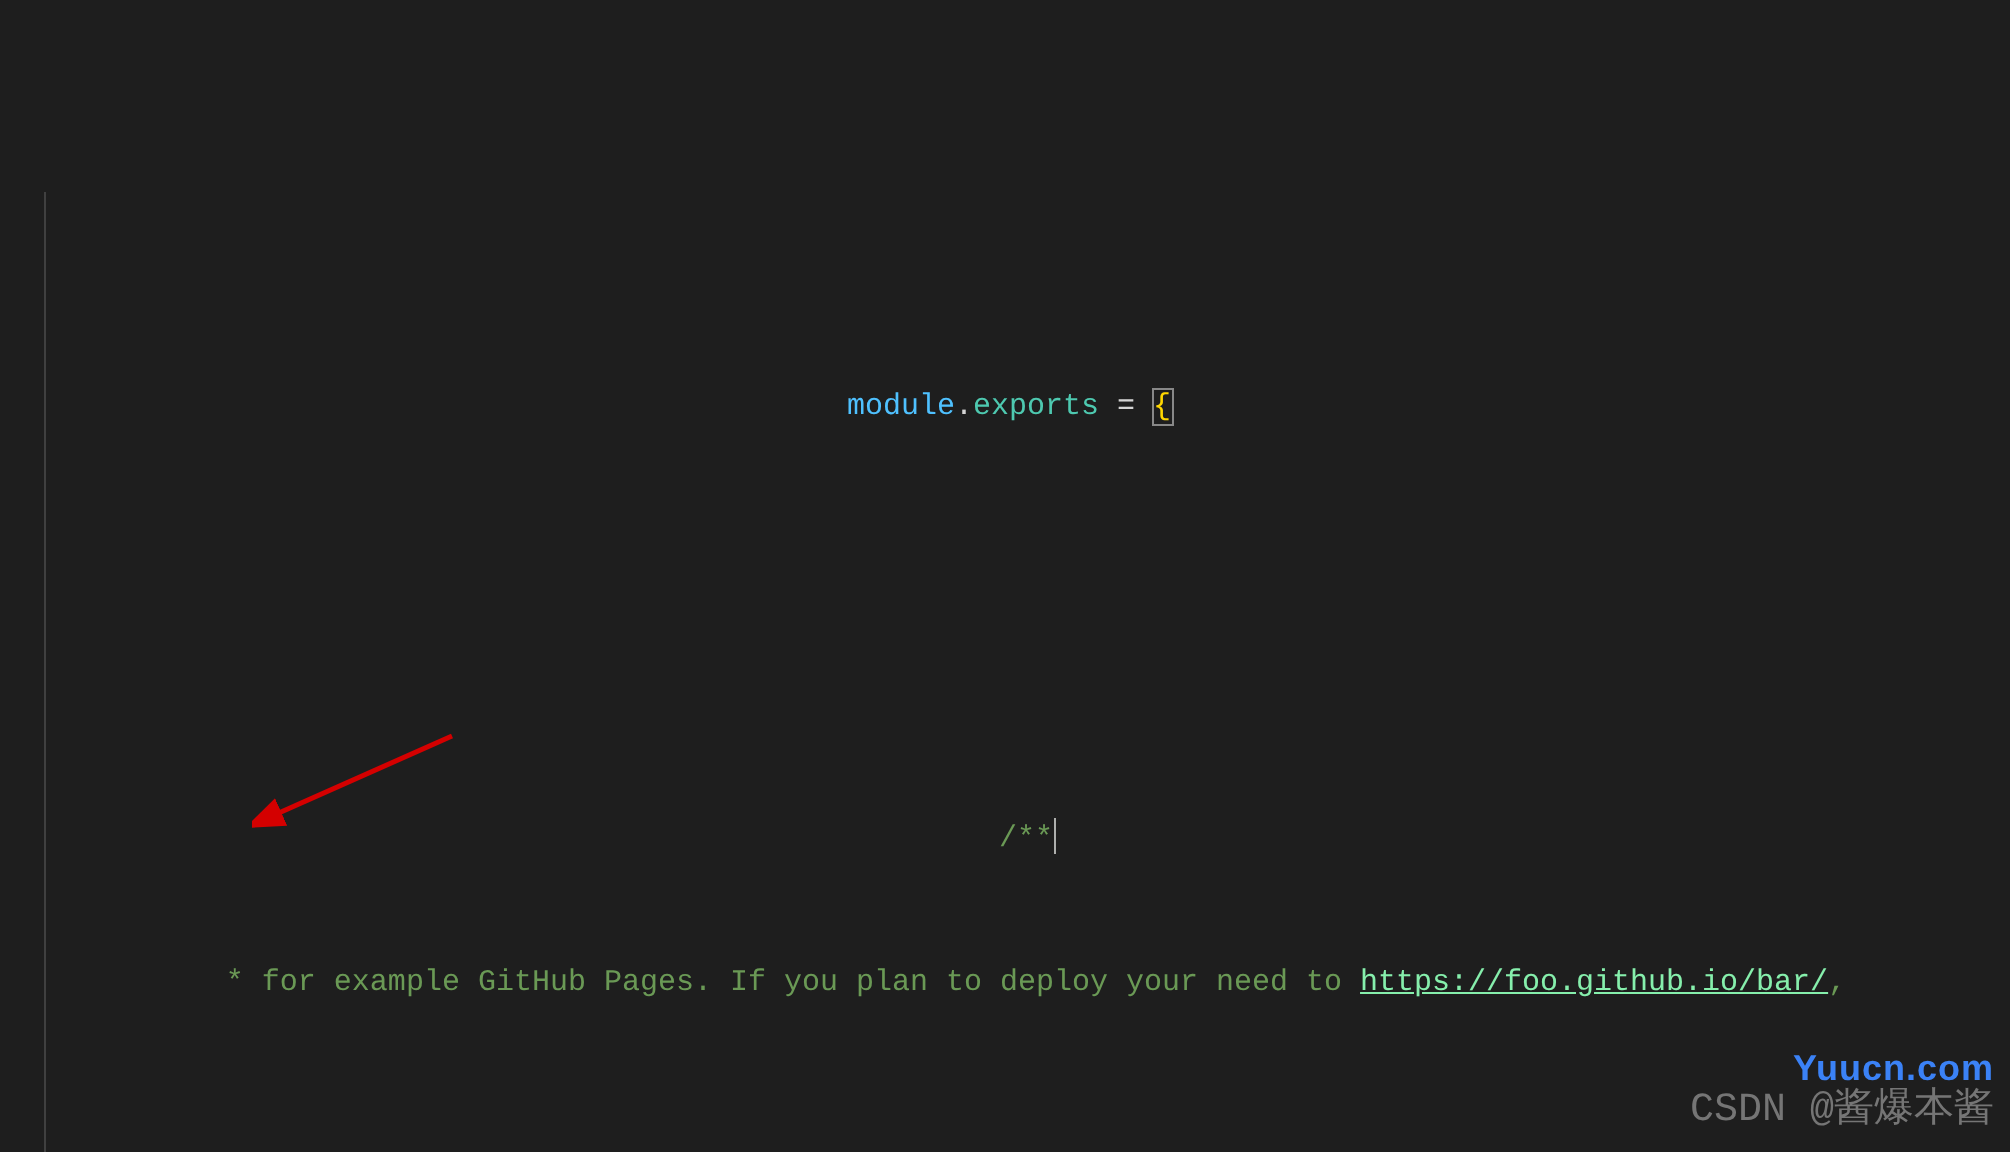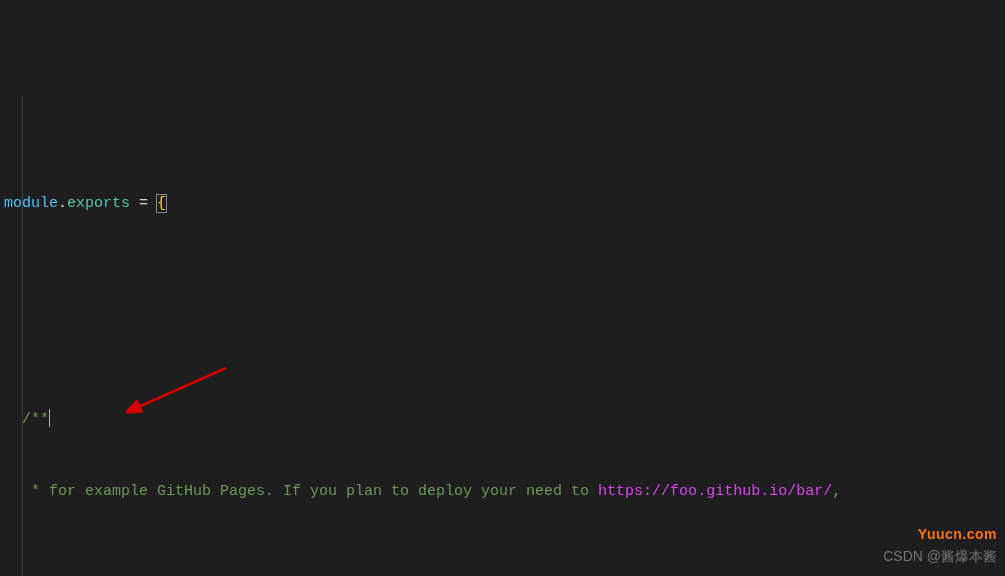--- a/index.html
+++ b/index.html
@@ -12,34 +12,34 @@
       width: 1005px;
       height: 576px;
       overflow: hidden;
       position: relative;
       white-space: pre;
     }
     .editor {
       padding: 0 0 0 4px;
       position: relative;
     }
-    .line { height: 24px; }
+    .line { height: 24px; text-align: center; }
     .indent-guide {
       position: absolute;
       top: 0;
       bottom: 0;
       width: 1px;
       background: #404040;
     }
     .guide1 { left: 22px; }
     
     .tok-var { color: #4fc1ff; }
     .tok-obj { color: #4ec9b0; }
     .tok-comment { color: #6a9955; }
-    .tok-link { color: #d946ef; }
+    .tok-link { color: #86efac; text-decoration: underline; }
     .tok-punct { color: #d4d4d4; }
     .tok-brace-y { color: #ffd700; }
     .tok-bracket-match {
       border: 1px solid #888;
       margin: -1px;
     }
     .cursor {
       display: inline-block;
       width: 1px;
       height: 18px;
@@ -50,33 +50,33 @@
     .arrow-svg {
       position: absolute;
       left: 126px;
       top: 360px;
       pointer-events: none;
     }
     .watermark-r {
       position: absolute;
       right: 8px;
       bottom: 30px;
-      color: #f97316;
+      color: #3b82f6;
       font-family: Arial, sans-serif;
-      font-size: 14px;
+      font-size: 18px;
       font-weight: bold;
       letter-spacing: 0.5px;
     }
     .watermark-g {
       position: absolute;
       right: 8px;
       bottom: 8px;
       color: #757575;
-      font-family: Liberation Sans, sans-serif;
-      font-size: 14px;
+      font-family: Liberation Mono, monospace;
+      font-size: 20px;
     }
   </style>
 </head>
 <body>
 
 
 
 <div class="editor">
   <div class="indent-guide guide1"></div>
 

